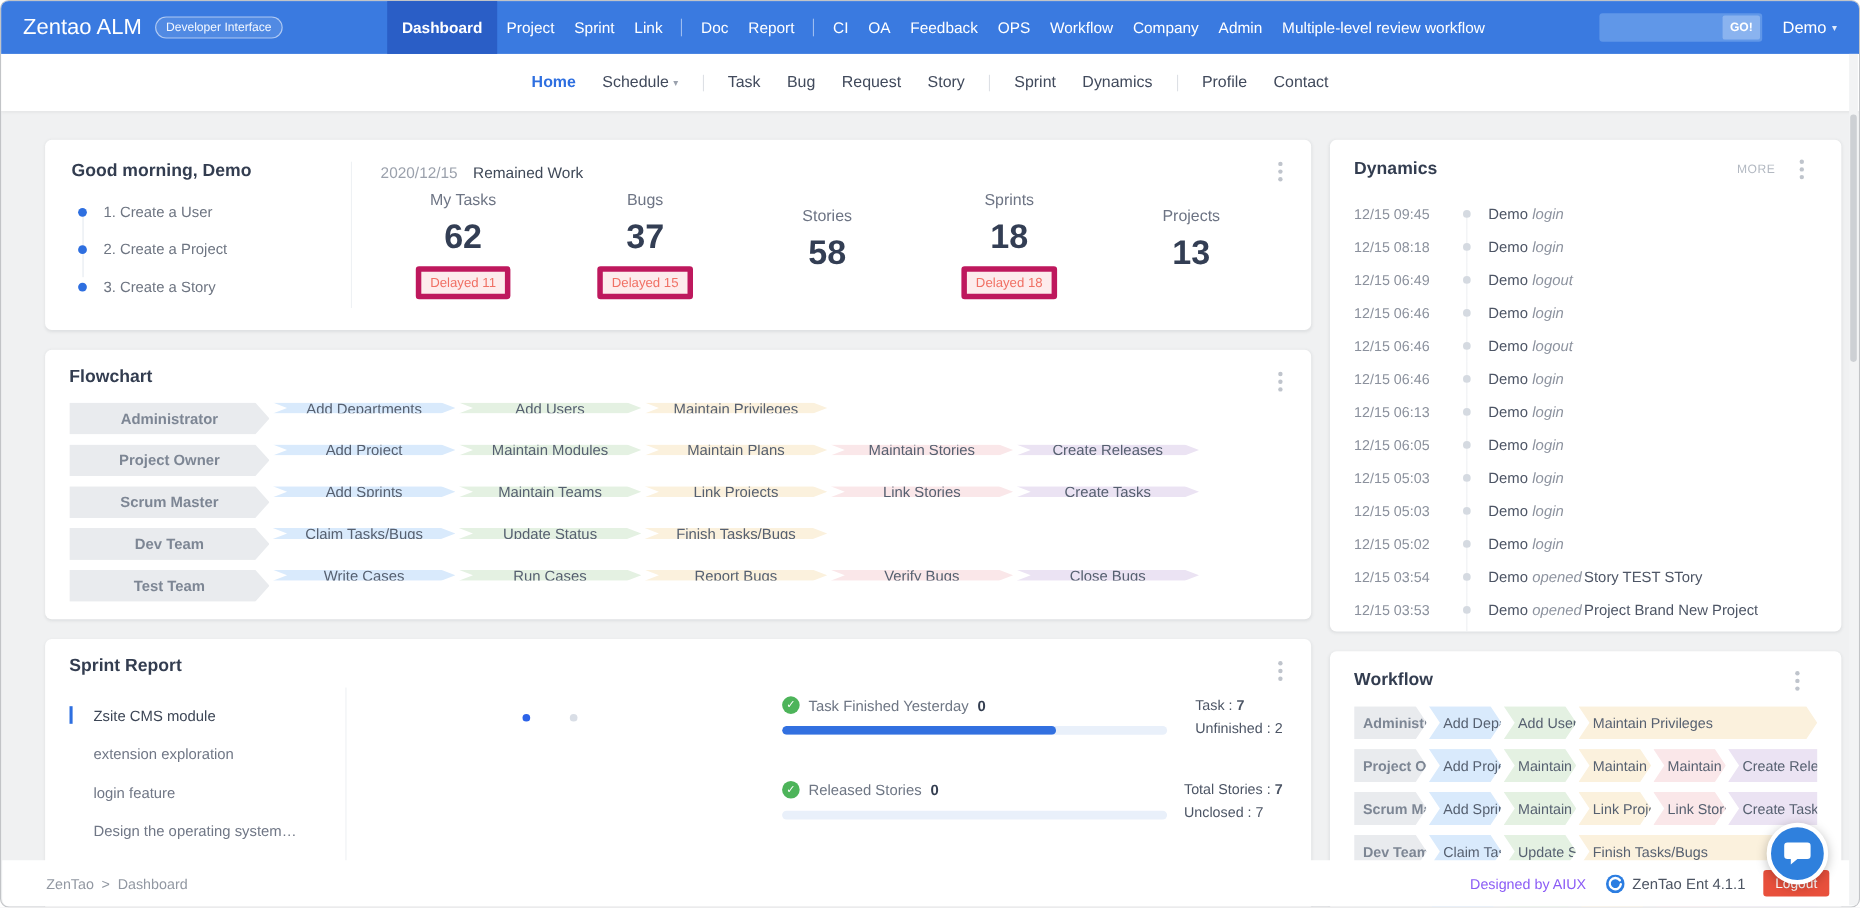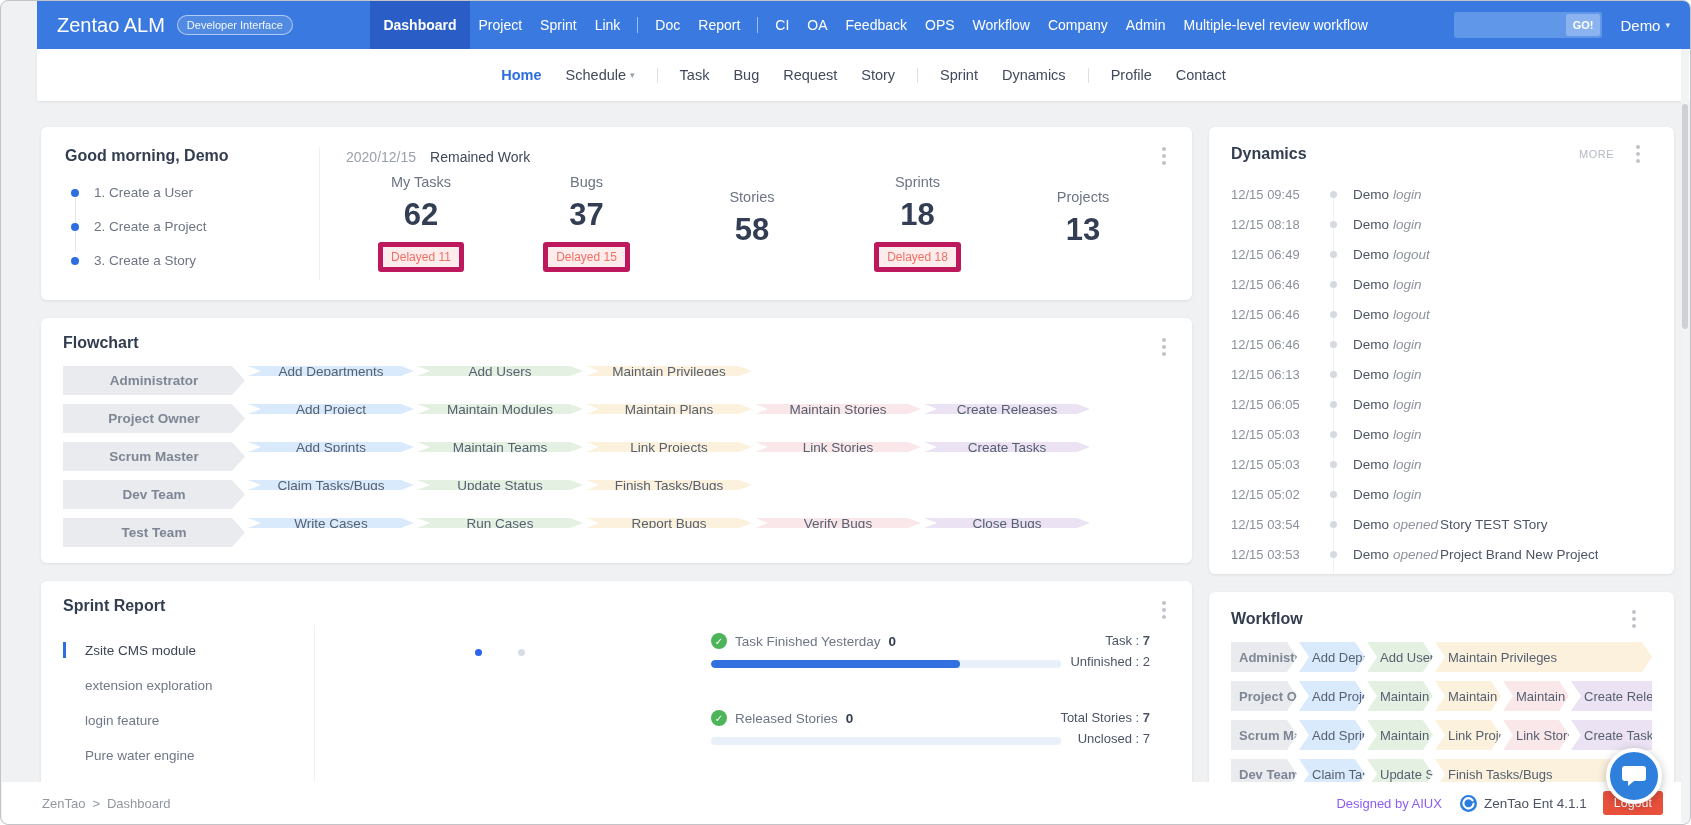--- a/index.html
+++ b/index.html
@@ -1,20 +1,20 @@
 <!DOCTYPE html>
 <html><head>
 <meta charset="utf-8">
 <title>Zentao ALM</title>
 <style>
   * { box-sizing: border-box; margin: 0; padding: 0; }
   html,body { width: 1691px; height: 825px; }
   body { font-family: "Liberation Sans", "DejaVu Sans", sans-serif; background: #fff; }
   .window { position: relative; width: 1691px; height: 825px; border: 1px solid #c2c4c7;
-            border-radius: 8px; overflow: hidden; background: #f0f1f2; padding-left: 36px; }
+            border-radius: 8px; overflow: hidden; background: #f0f1f2; }
 
   
   .navbar { height: 48px; background: #3a7ae0; display: flex; align-items: center;
             padding: 0 20px; color: #fff; position: relative; z-index: 3; }
   .brand { font-size: 20px; white-space: nowrap; }
   .badge { font-size: 11px; padding: 3px 9px; margin-left: 12px; white-space: nowrap;
            border: 1px solid rgba(255,255,255,.55); background: rgba(255,255,255,.12);
            border-radius: 10px; color: #f2f7ff; }
   .nav-menu { display: flex; align-items: center; height: 48px; margin-left: auto; }
   .nav-item { font-size: 14px; color: #fff; padding: 0 9px; line-height: 48px;
@@ -113,21 +113,21 @@
   .dot.blue { background: #2c63e8; } .dot.gray { background: #d9dee6; }
   .stats-zone { flex: 1; min-width: 0; padding: 8px 4px 0 26px; }
   .stat-group { position: relative; margin-bottom: 42px; padding-right: 105px; }
   .stat-head { display: flex; align-items: center; gap: 8px; font-size: 13.5px; color: #6e7684;
                margin-bottom: 11px; }
   .stat-head b { color: #333d50; }
   .check { width: 16px; height: 16px; border-radius: 50%; background: #4db45a; color: #fff;
            font-size: 10px; display: flex; align-items: center; justify-content: center; flex: none; }
   .bar { height: 8px; border-radius: 4px; background: #e9f0fa; overflow: hidden; }
   .bar-fill { height: 100%; border-radius: 4px; background: #3270e0; width: 0; }
-  .stat-right { position: absolute; right: 16px; top: -3px; text-align: right; font-size: 13px;
+  .stat-right { position: absolute; right: 0; top: -3px; text-align: left; font-size: 13px;
                 color: #4c5565; line-height: 1.65; white-space: nowrap; }
 
   
   .dyn-card { height: 447px; overflow: hidden; padding-right: 18px; }
   .dyn-header { display: flex; align-items: center; }
   .dyn-header-right { margin-left: auto; display: flex; align-items: center; margin-right: 14px; }
   .more-link { font-size: 11px; color: #b3b9c2; letter-spacing: .5px; margin-right: 20px; cursor: pointer; }
   .dyn-kebab { display: flex; flex-direction: column; gap: 3px; cursor: pointer; padding: 2px; }
   .dyn-kebab i { width: 4px; height: 4px; background: #bfc4cc; border-radius: 50%; }
   .dyn-list { margin-top: 14px; }
@@ -350,20 +350,21 @@
             <i></i>
             <i></i>
             <i></i>
           </span>
         <h2 class="card-title">Sprint Report</h2>
         <div class="sprint-body">
           <ul class="sprint-list">
             <li class="sprint-item active">Zsite CMS module</li>
             <li class="sprint-item">extension exploration</li>
             <li class="sprint-item">login feature</li>
+            <li class="sprint-item">Design the operating system…</li>
             <li class="sprint-item">Pure water engine</li>
           </ul>
           <div class="donut-zone">
             <div class="legend">
               <span class="dot blue"></span>
               <span class="dot gray"></span>
             </div>
           </div>
           <div class="stats-zone">
             <div class="stat-group">

